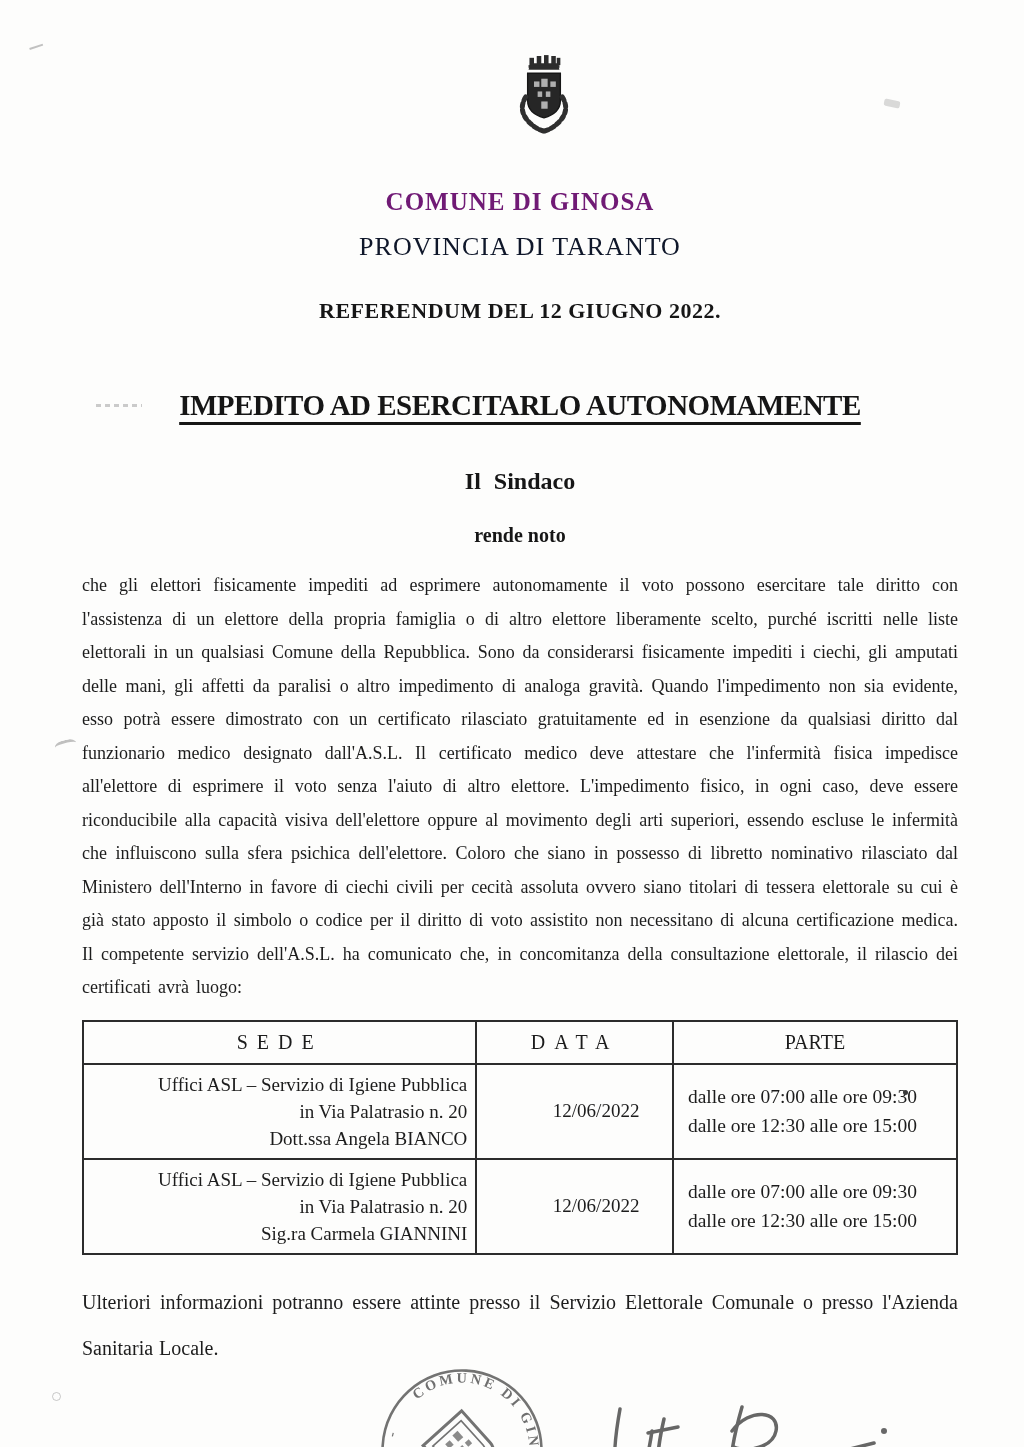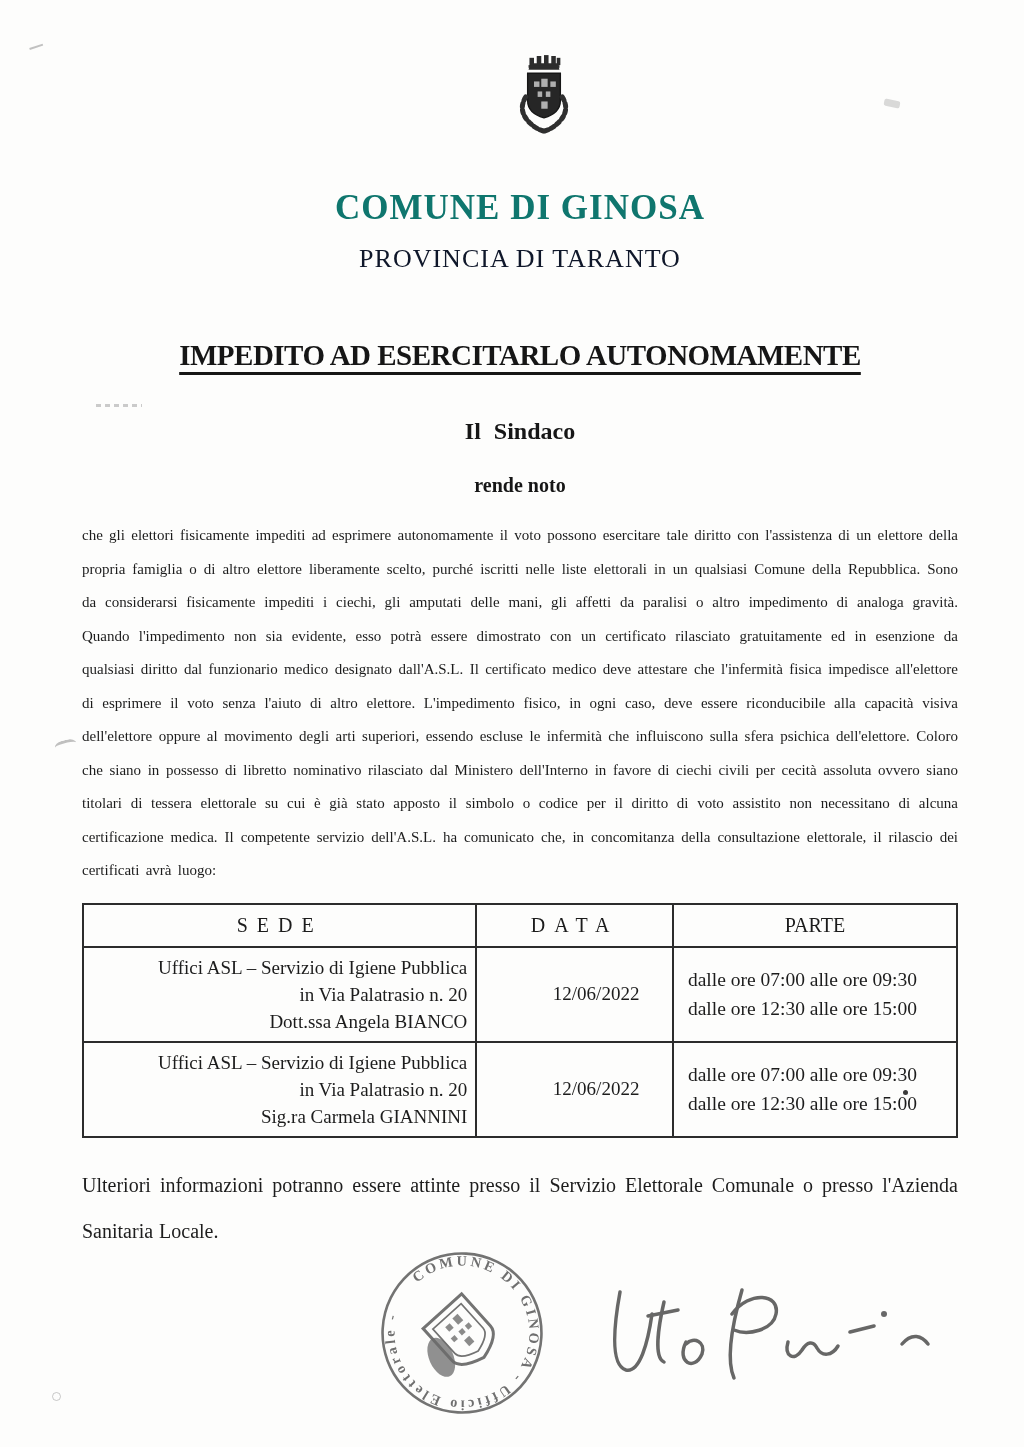--- a/index.html
+++ b/index.html
@@ -9,37 +9,37 @@
     margin:0 auto;
     background:#fdfdfc;
     font-family:"Liberation Serif","DejaVu Serif",serif;
     color:#1d1d1d;
     overflow:hidden;
     box-sizing:border-box;
     padding:46px 66px 0 82px;
   }
   .centered{text-align:center;}
   .crest-wrap{text-align:center;transform:translateX(24px);height:100px;}
-  .muni-name{font-size:35px;font-weight:bold;letter-spacing:1px;margin-top:42px;color:#0f766e;}
+  .muni-name{font-size:25px;font-weight:bold;letter-spacing:1px;margin-top:42px;color:#701a75;}
   .province{font-size:26px;margin-top:16px;letter-spacing:1px;color:#0f172a;}
   .referendum{font-size:22px;font-weight:bold;margin-top:36px;letter-spacing:.5px;color:#161616;}
   .doc-title{
     font-size:29px;font-weight:bold;margin-top:20px;line-height:41px;
     letter-spacing:-0.5px;color:#161616;
   }
   .doc-title .u{
     text-decoration:underline;
     text-decoration-thickness:2.5px;
     text-underline-offset:7px;
   }
   .sindaco{font-size:24px;font-weight:bold;margin-top:42px;word-spacing:7px;color:#161616;}
   .rende{font-size:20px;font-weight:bold;margin-top:29px;color:#161616;}
   .body-text{
     margin-top:22px;
-    font-size:15px;line-height:33.5px;
+    font-size:18px;line-height:33.5px;
     text-align:justify;
     color:#1c1c1c;
     word-spacing:2.5px;
   }
   table.cert{
     width:100%;border-collapse:collapse;margin-top:15px;
     font-size:19px;color:#1c1c1c;
   }
   table.cert th,table.cert td{border:2px solid #2c2c2c;}
   table.cert th{font-weight:normal;font-size:20px;padding:9px 4px;}
@@ -93,20 +93,21 @@
 
       <g stroke="#2f2f2f" stroke-width="5.5" fill="none" stroke-linecap="round" stroke-dasharray="4 3.5">
         <path d="M30,56 q-10,16 6,30 q8,7 16,8"></path>
         <path d="M70,56 q10,16 -6,30 q-8,7 -16,8"></path>
       </g>
     </svg>
   </div>
 
   <div class="muni-name centered">COMUNE DI GINOSA</div>
   <div class="province centered">PROVINCIA DI TARANTO</div>
+  <div class="referendum centered">REFERENDUM DEL 12 GIUGNO 2022.</div>
 
   <div class="doc-title centered">
     <br>
     <span class="u">IMPEDITO AD ESERCITARLO AUTONOMAMENTE</span>
   </div>
 
   <div class="sindaco centered">Il Sindaco</div>
   <div class="rende centered">rende noto</div>
 
   <div class="body-text">che gli elettori fisicamente impediti ad esprimere autonomamente il voto possono esercitare tale diritto con l'assistenza di un elettore della propria famiglia o di altro elettore liberamente scelto, purché iscritti nelle liste elettorali in un qualsiasi Comune della Repubblica. Sono da considerarsi fisicamente impediti i ciechi, gli amputati delle mani, gli affetti da paralisi o altro impedimento di analoga gravità. Quando l'impedimento non sia evidente, esso potrà essere dimostrato con un certificato rilasciato gratuitamente ed in esenzione da qualsiasi diritto dal funzionario medico designato dall'A.S.L. Il certificato medico deve attestare che l'infermità fisica impedisce all'elettore di esprimere il voto senza l'aiuto di altro elettore. L'impedimento fisico, in ogni caso, deve essere riconducibile alla capacità visiva dell'elettore oppure al movimento degli arti superiori, essendo escluse le infermità che influiscono sulla sfera psichica dell'elettore. Coloro che siano in possesso di libretto nominativo rilasciato dal Ministero dell'Interno in favore di ciechi civili per cecità assoluta ovvero siano titolari di tessera elettorale su cui è già stato apposto il simbolo o codice per il diritto di voto assistito non necessitano di alcuna certificazione medica. Il competente servizio dell'A.S.L. ha comunicato che, in concomitanza della consultazione elettorale, il rilascio dei certificati avrà luogo:</div>

